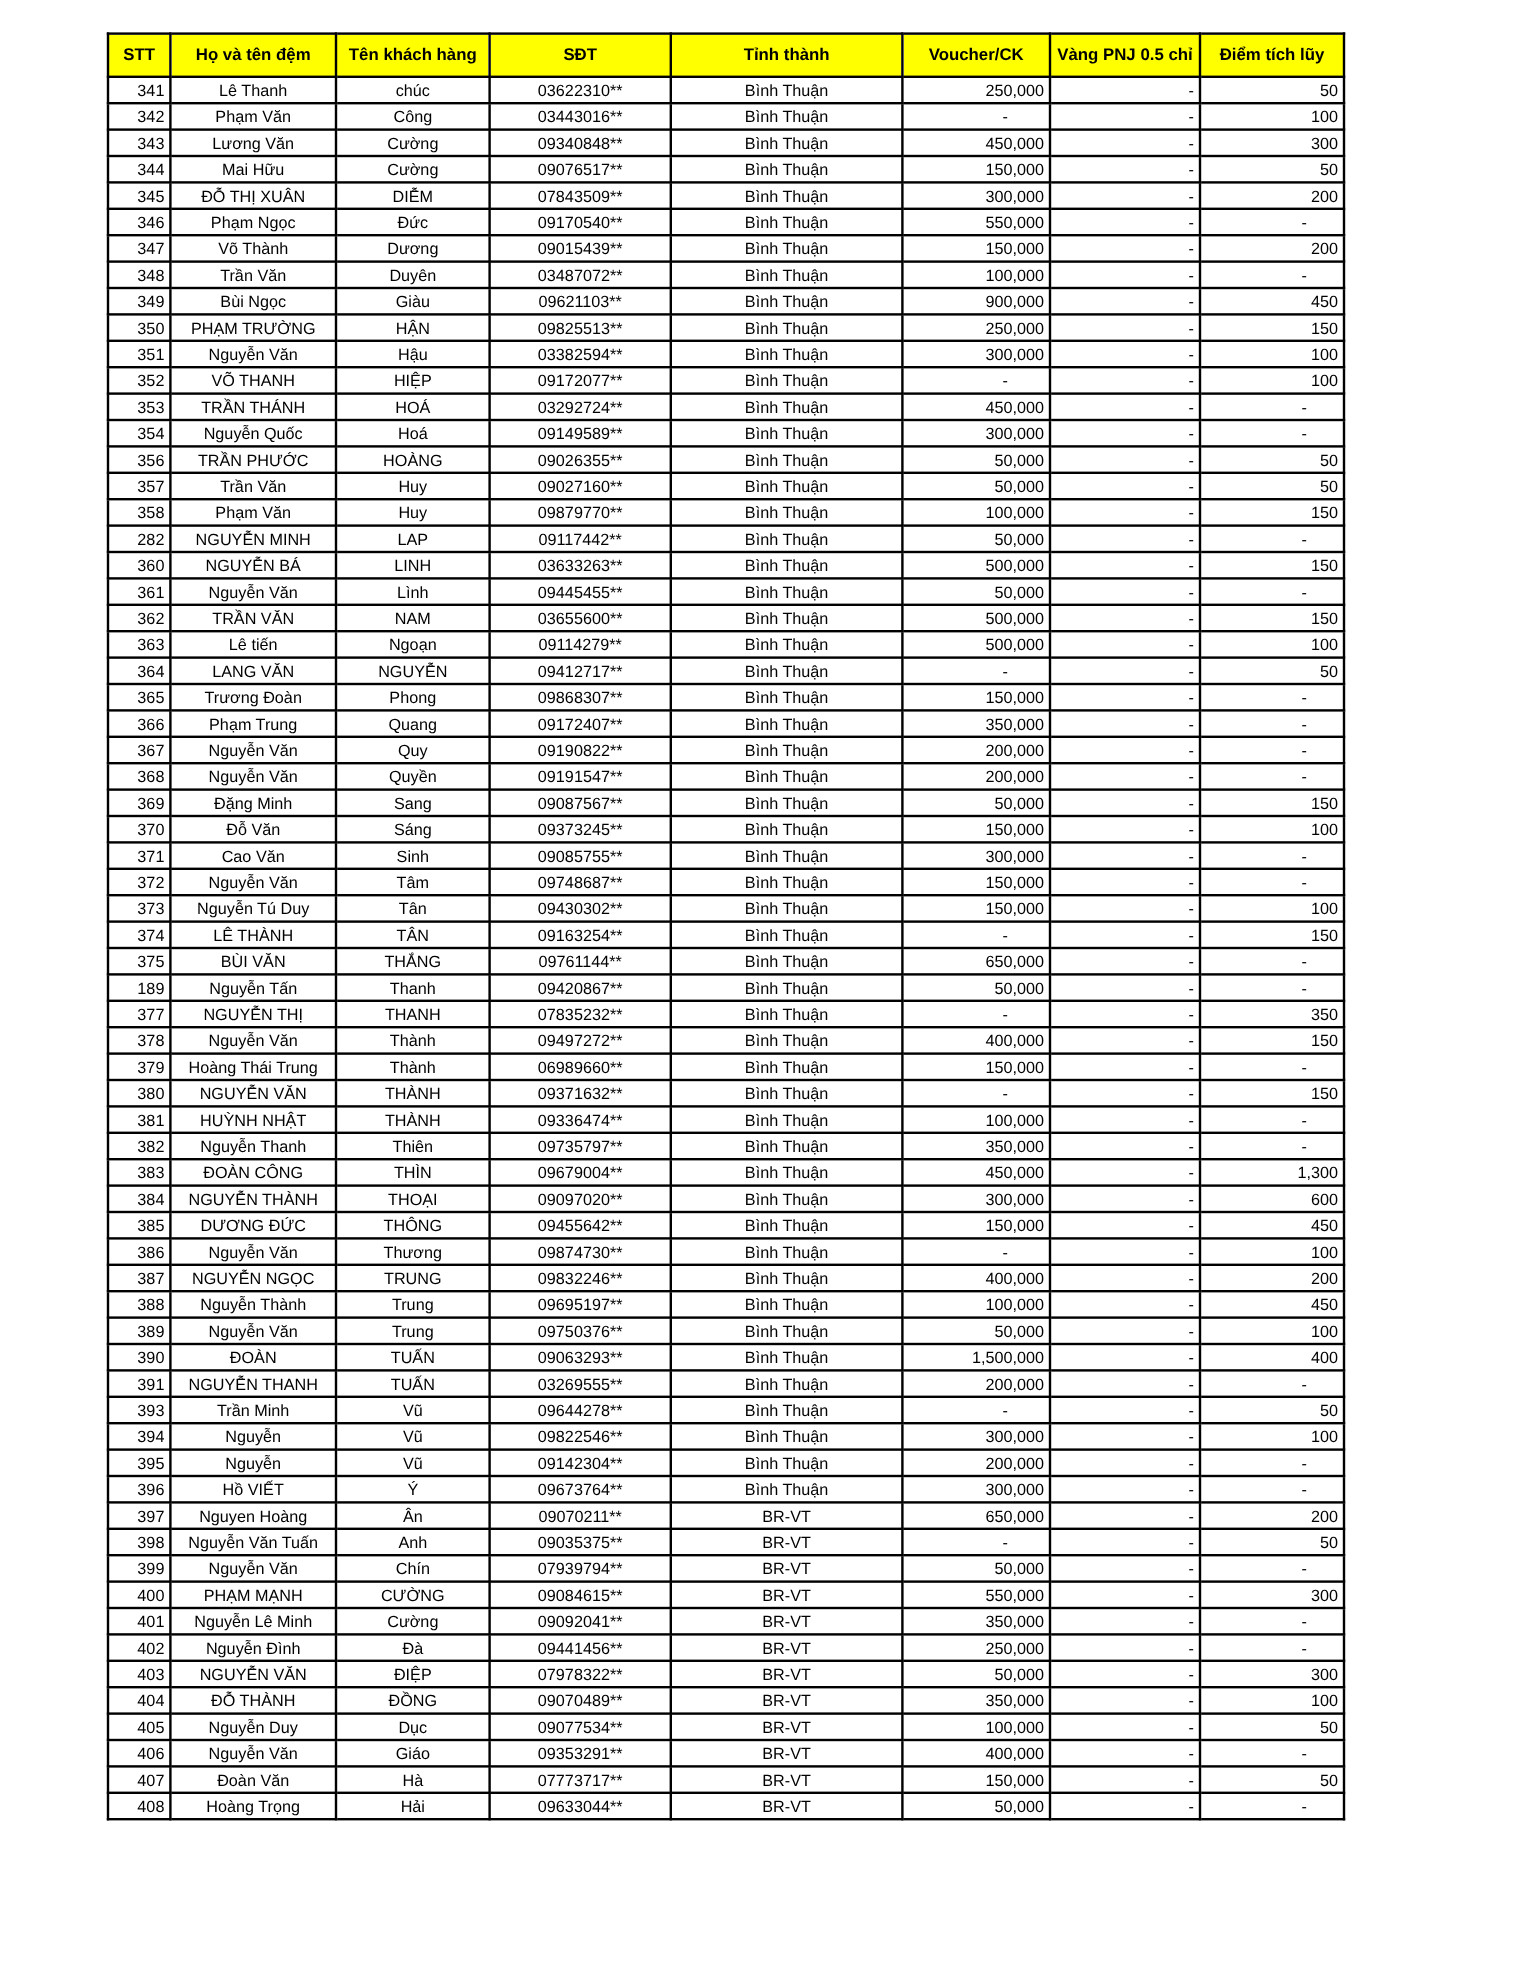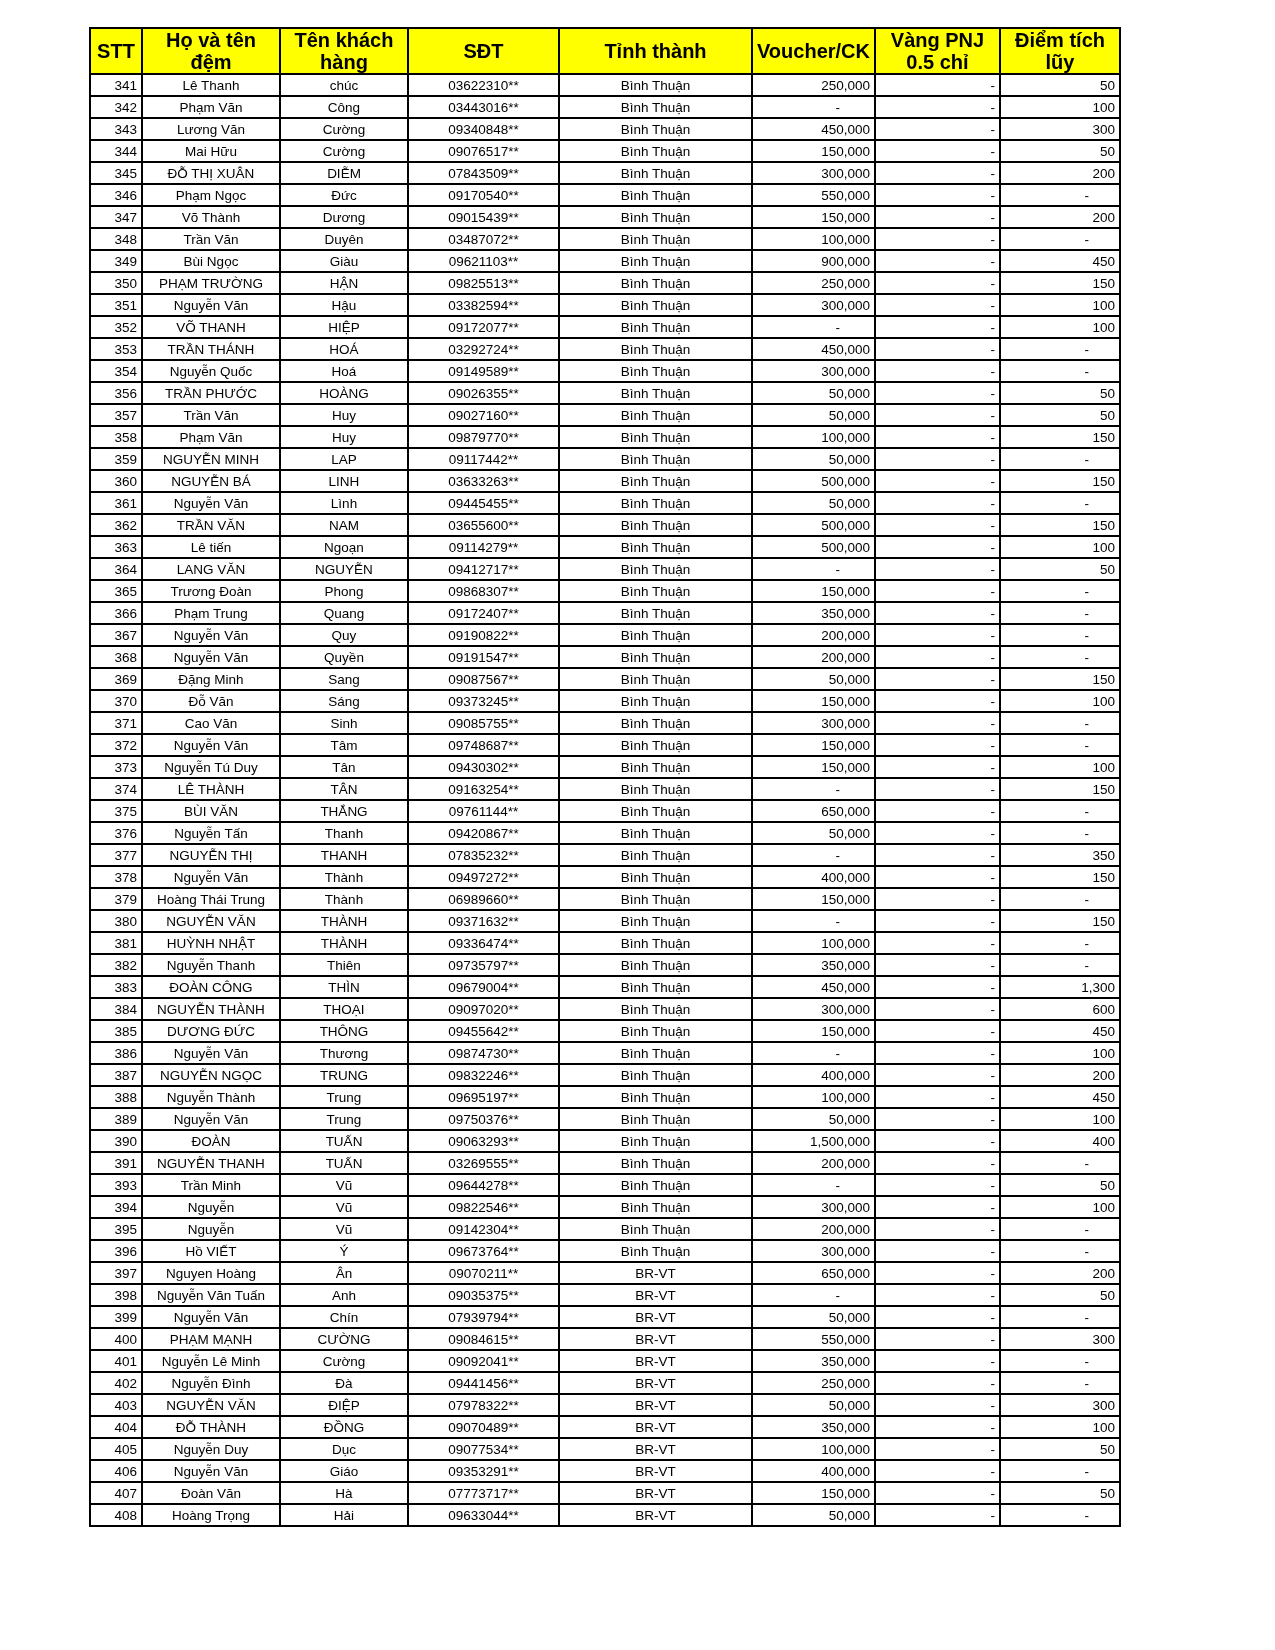--- a/index.html
+++ b/index.html
@@ -27,21 +27,21 @@
   table.customer-table td {
     border: 2px solid #000000;
     overflow: hidden;
     white-space: nowrap;
     box-sizing: border-box;
   }
   table.customer-table th {
     height: 36px;
     background: #ffff00;
     font-weight: bold;
-    font-size: 20px;
+    font-size: 14px;
     text-align: center;
     vertical-align: middle;
     white-space: normal;
     line-height: 1.1;
     padding: 0 2px;
   }
   table.customer-table td {
     height: 22px;
     font-size: 13.5px;
     vertical-align: middle;
@@ -249,21 +249,21 @@
           <td class="col-0">358</td>
           <td class="col-1">Phạm Văn</td>
           <td class="col-2">Huy</td>
           <td class="col-3">09879770**</td>
           <td class="col-4">Bình Thuận</td>
           <td class="col-5">100,000</td>
           <td class="col-6 dash">-</td>
           <td class="col-7">150</td>
         </tr>
         <tr>
-          <td class="col-0">359</td>
+          <td class="col-0">282</td>
           <td class="col-1">NGUYỄN MINH</td>
           <td class="col-2">LAP</td>
           <td class="col-3">09117442**</td>
           <td class="col-4">Bình Thuận</td>
           <td class="col-5">50,000</td>
           <td class="col-6 dash">-</td>
           <td class="col-7 dash">-</td>
         </tr>
         <tr>
           <td class="col-0">360</td>
@@ -419,21 +419,21 @@
           <td class="col-0">375</td>
           <td class="col-1">BÙI VĂN</td>
           <td class="col-2">THẮNG</td>
           <td class="col-3">09761144**</td>
           <td class="col-4">Bình Thuận</td>
           <td class="col-5">650,000</td>
           <td class="col-6 dash">-</td>
           <td class="col-7 dash">-</td>
         </tr>
         <tr>
-          <td class="col-0">376</td>
+          <td class="col-0">189</td>
           <td class="col-1">Nguyễn Tấn</td>
           <td class="col-2">Thanh</td>
           <td class="col-3">09420867**</td>
           <td class="col-4">Bình Thuận</td>
           <td class="col-5">50,000</td>
           <td class="col-6 dash">-</td>
           <td class="col-7 dash">-</td>
         </tr>
         <tr>
           <td class="col-0">377</td>

